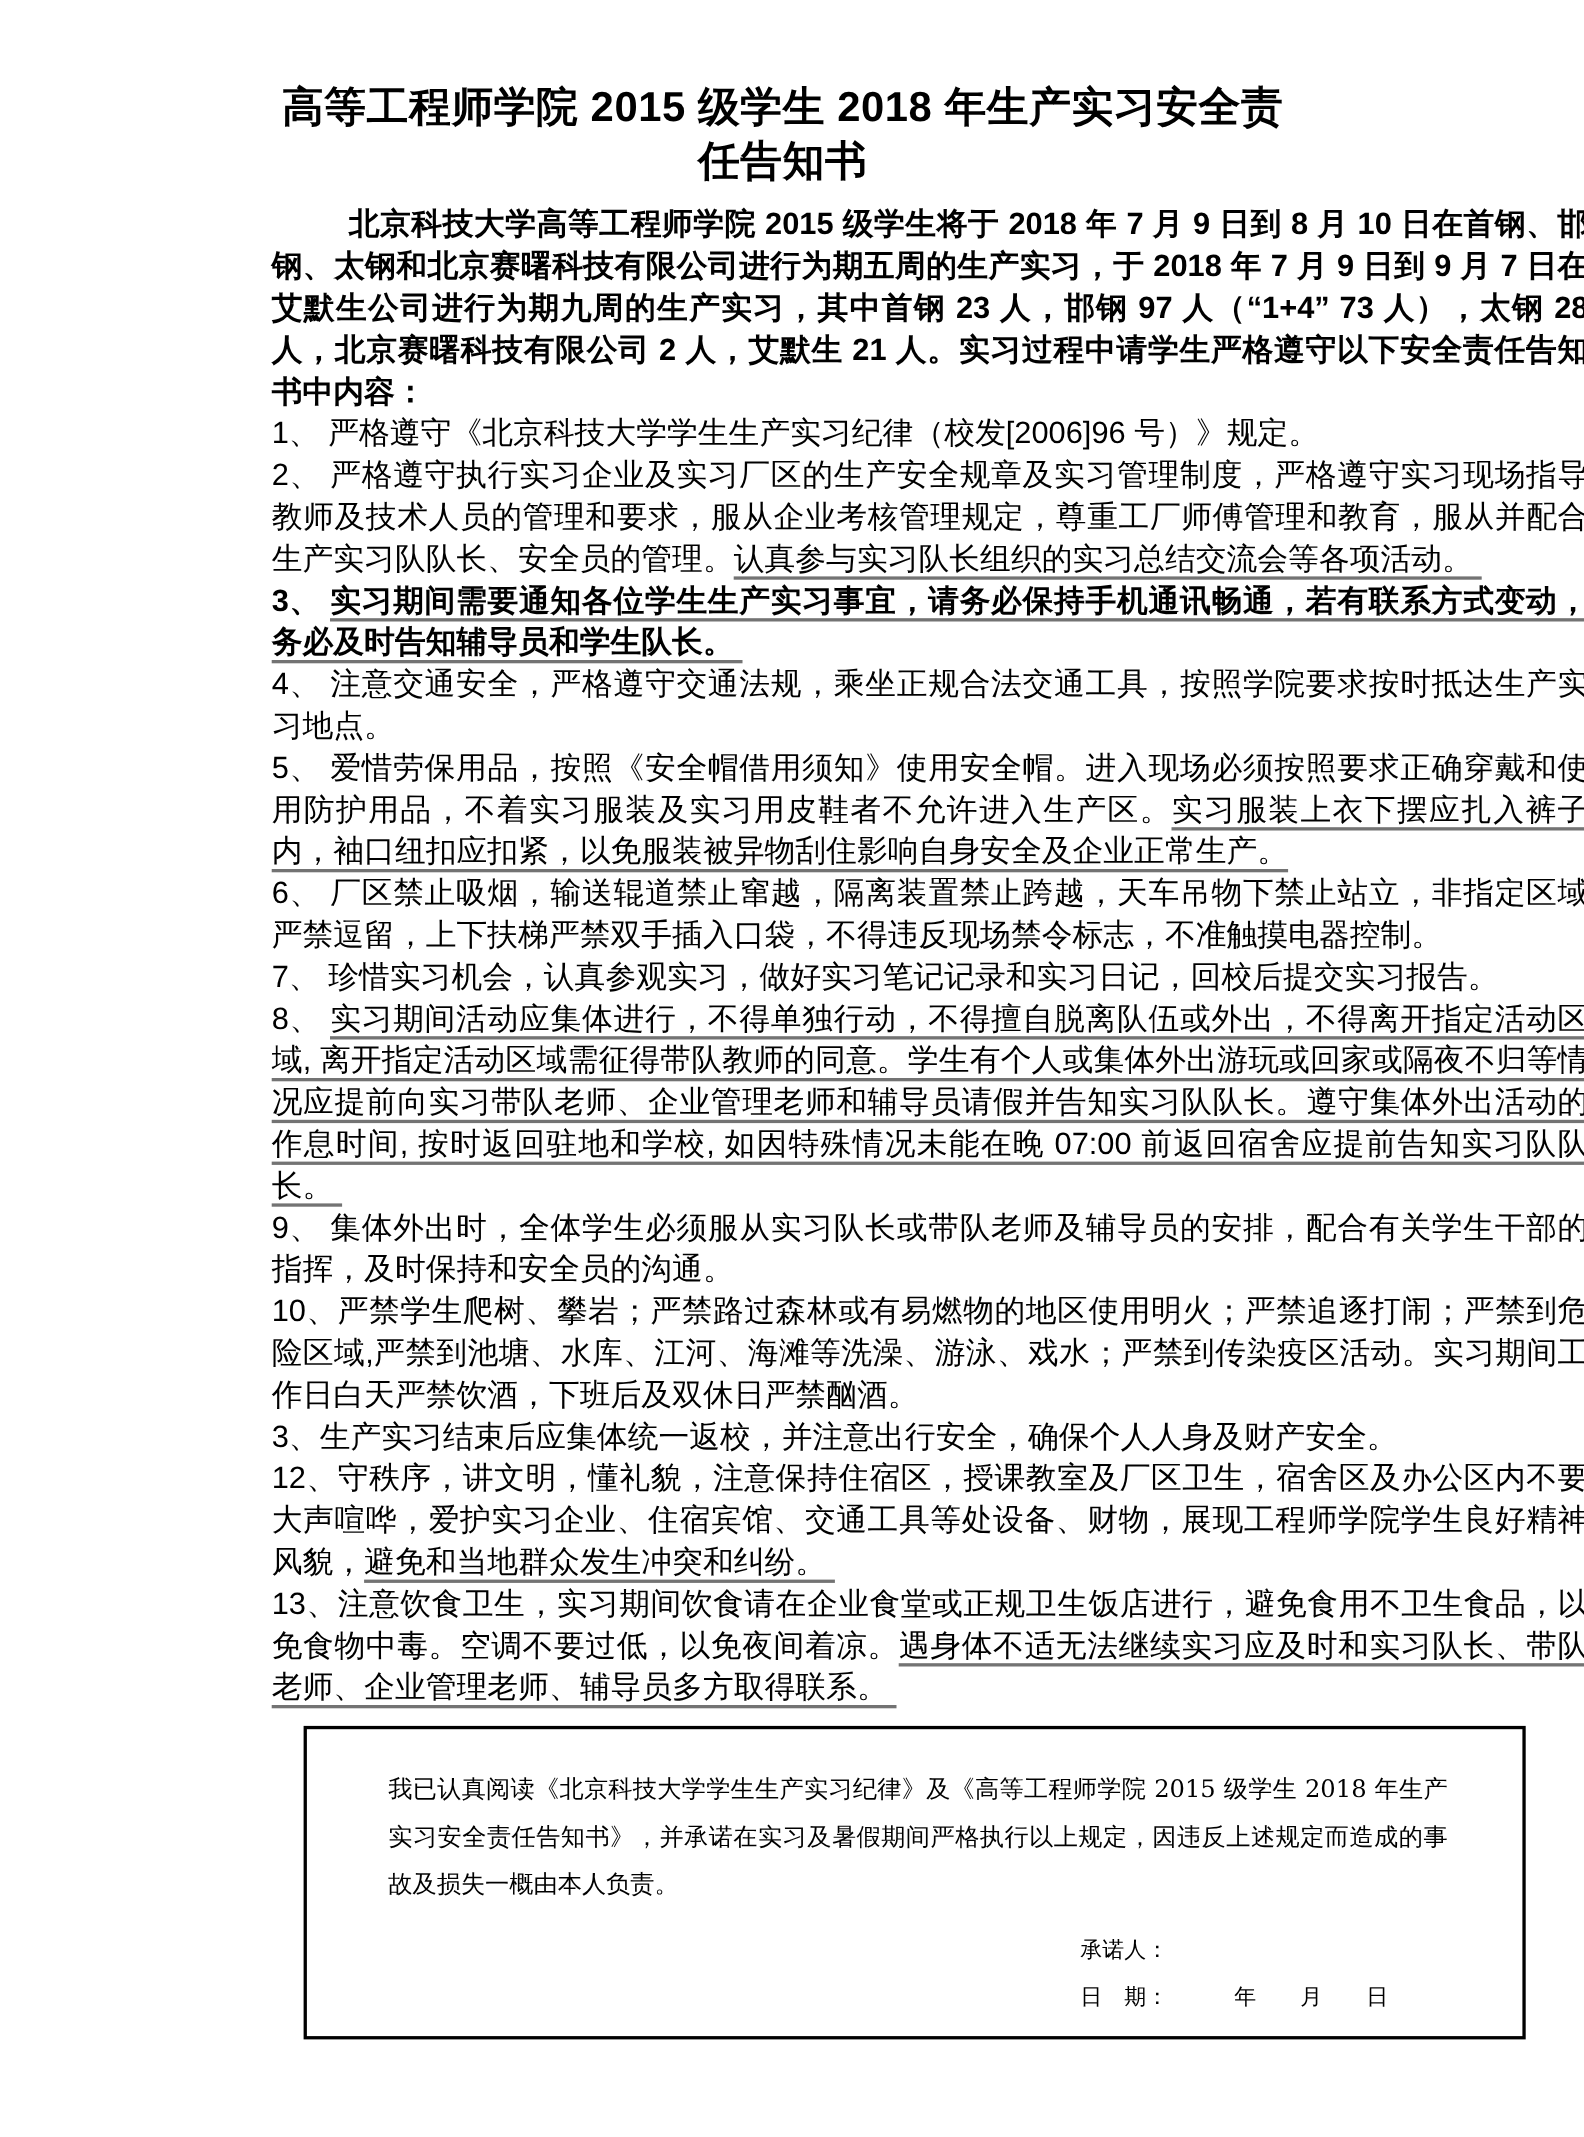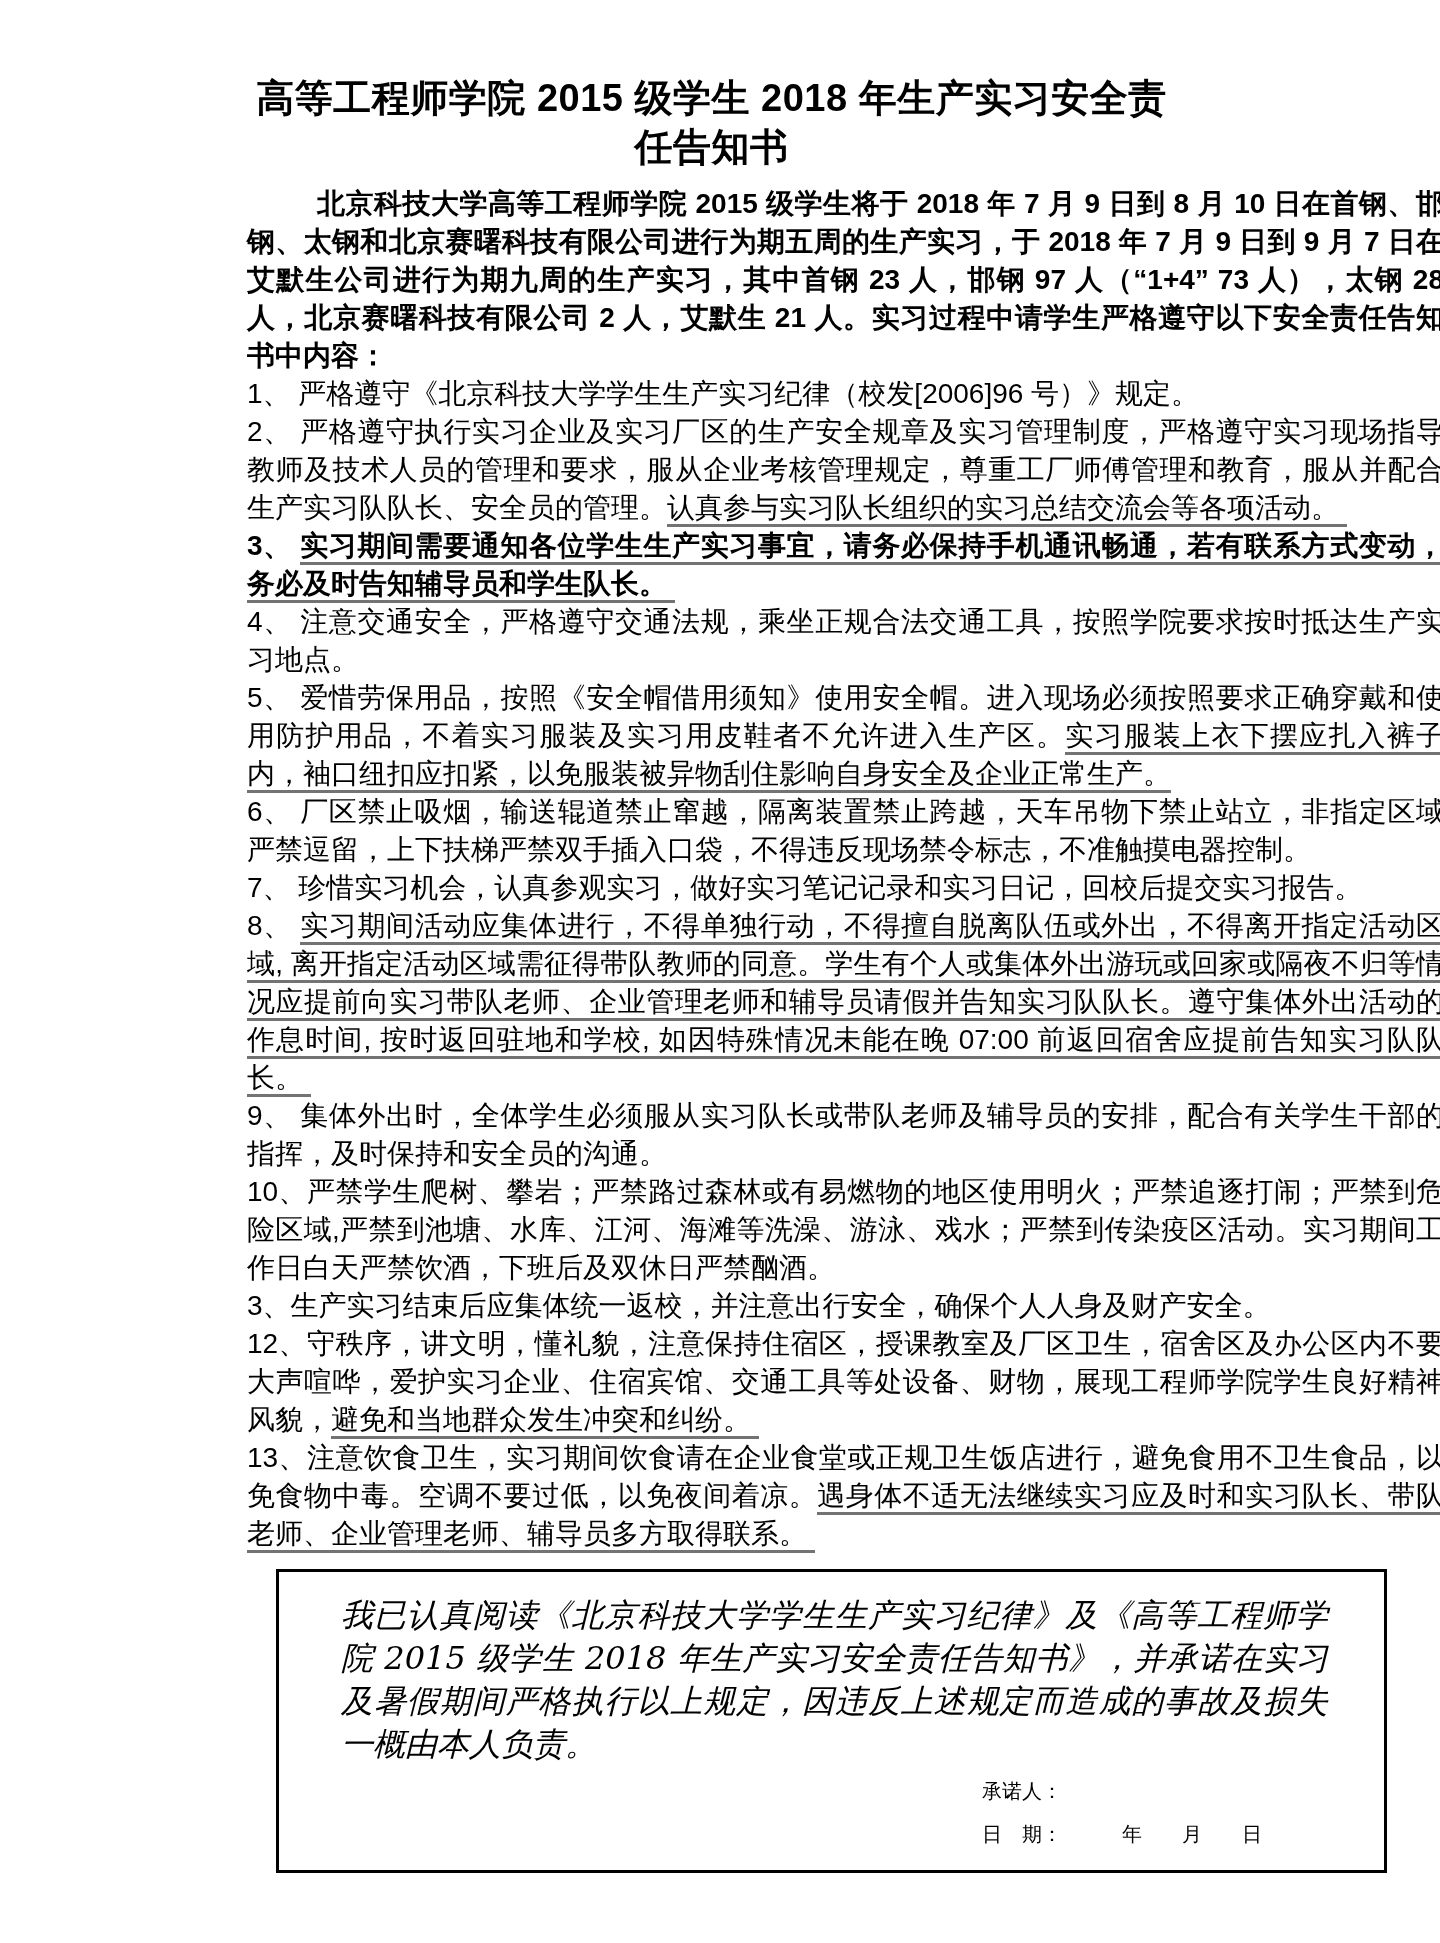--- a/index.html
+++ b/index.html
@@ -39,27 +39,26 @@
   .run.u { border-bottom:3px solid #737373; padding-bottom:1px; }
   .pledge-box {
     margin:16px 0 0 29px;
     width:1111px;
     box-sizing:border-box;
     border:3px solid #000;
     padding:18px 52px 14px 58px;
     font-family:"DejaVu Serif", "Liberation Serif", serif;
   }
   .pledge-text {
-    margin:4px;
-    font-size:32px;
+    margin:16px;
+    font-size:22px;
     line-height:43px;
     text-align:justify;
     text-justify:inter-ideograph;
     word-break:break-all;
-    font-style:italic;
   }
   .sign-area {
     margin-left:645px;
     font-size:20px;
     line-height:43px;
   }
   .sign-line { white-space:pre; }
 </style>
 </head>
 <body>

